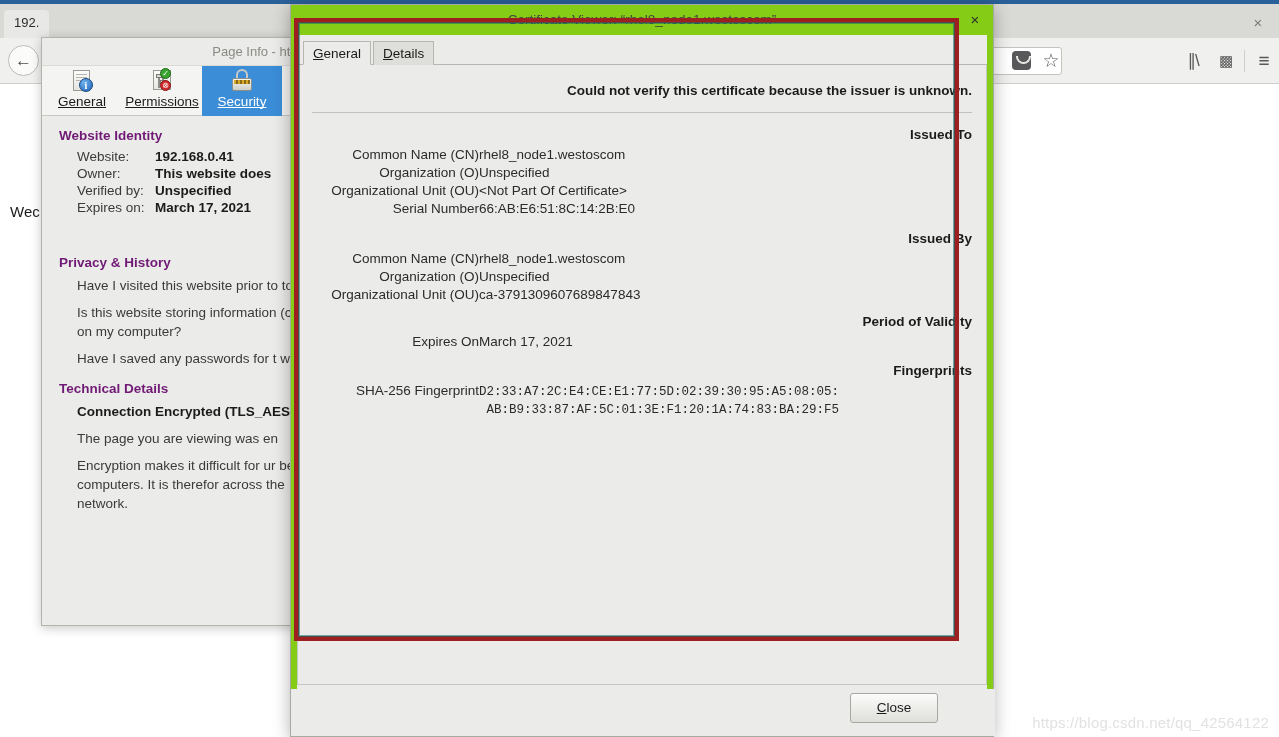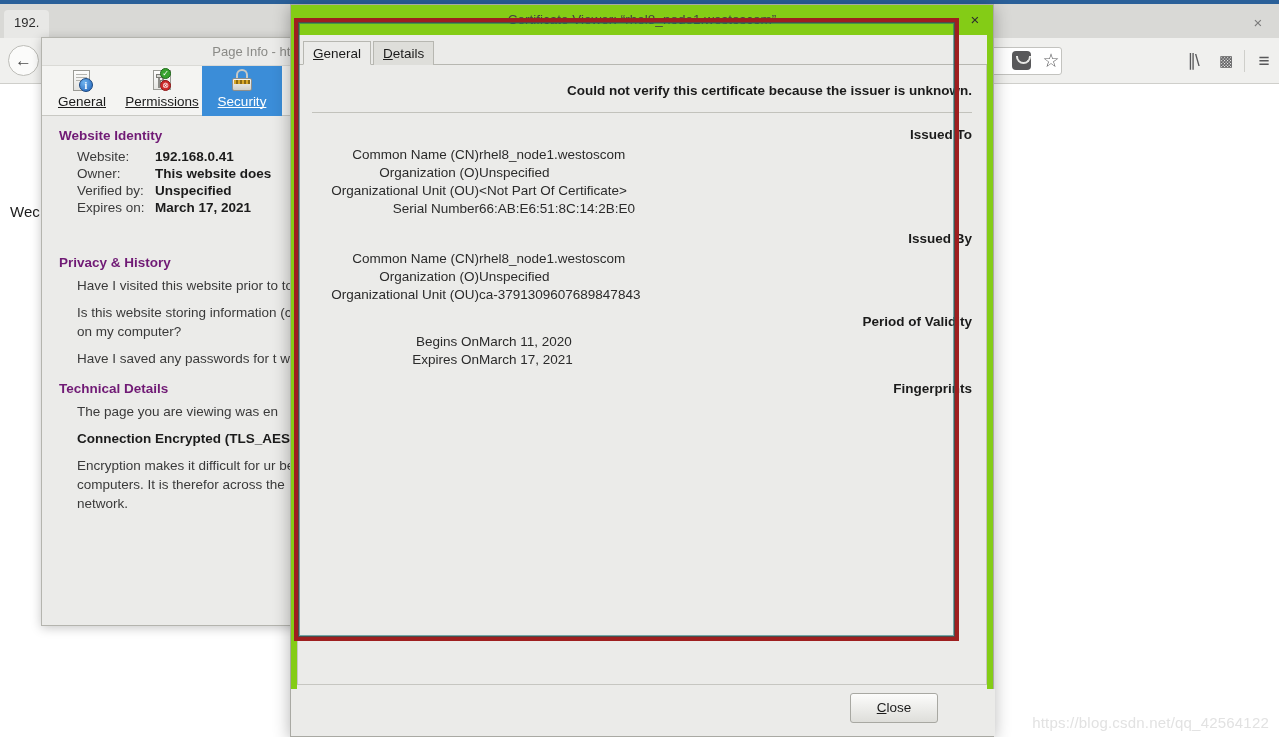--- a/index.html
+++ b/index.html
@@ -378,22 +378,22 @@
       <div class="pi-gap" style="height:38px;"></div>
 
       <div class="pi-section-title">Privacy &amp; History</div>
       <div class="pi-para">Have I visited this website prior to today?</div>
       <div class="pi-para">Is this website storing information (cookies) on my computer?</div>
       <div class="pi-para">Have I saved any passwords for t website?</div>
 
       <div class="pi-gap" style="height:4px;"></div>
 
       <div class="pi-section-title">Technical Details</div>
+      <div class="pi-para bold">Connection Encrypted (TLS_AES</div>
       <div class="pi-para">The page you are viewing was en</div>
-      <div class="pi-para bold">Connection Encrypted (TLS_AES</div>
       <div class="pi-para">Encryption makes it difficult for ur between computers. It is therefor across the network.</div>
     </div>
   </div>
 
   <div class="cert-win">
     <div class="cert-titlebar">
       <div class="cert-title">Certificate Viewer: “rhel8_node1.westoscom”</div>
       <div class="cert-close">×</div>
     </div>
 
@@ -438,31 +438,32 @@
         </div>
         <div class="cert-row">
           <span class="cert-row-label">Organizational Unit (OU)</span>
           <span class="cert-row-value">ca-3791309607689847843</span>
         </div>
 
         <div class="group-gap small"></div>
 
         <div class="cert-group-title">Period of Validity</div>
         <div class="cert-row">
-          <span class="cert-row-label">Begins On</span>
-          <span class="cert-row-value">March 11, 2020</span>
-        </div>
-        <div class="cert-row">
           <span class="cert-row-label">Expires On</span>
           <span class="cert-row-value">March 17, 2021</span>
         </div>
 
         <div class="group-gap fp"></div>
 
         <div class="cert-group-title">Fingerprints</div>
+        <div class="cert-row">
+          <span class="cert-row-label">SHA-256 Fingerprint</span>
+          <span class="cert-row-value mono">D2:33:A7:2C:E4:CE:E1:77:5D:02:39:30:95:A5:08:05:
+AB:B9:33:87:AF:5C:01:3E:F1:20:1A:74:83:BA:29:F5</span>
+        </div>
         <div class="group-gap" style="height:14px;"></div>
       </div>
     </div>
 
     <div class="cert-footer">
       <div class="close-btn"><u>C</u><span>lose</span></div>
     </div>
   </div>
 
   <div class="annot-box"></div>

